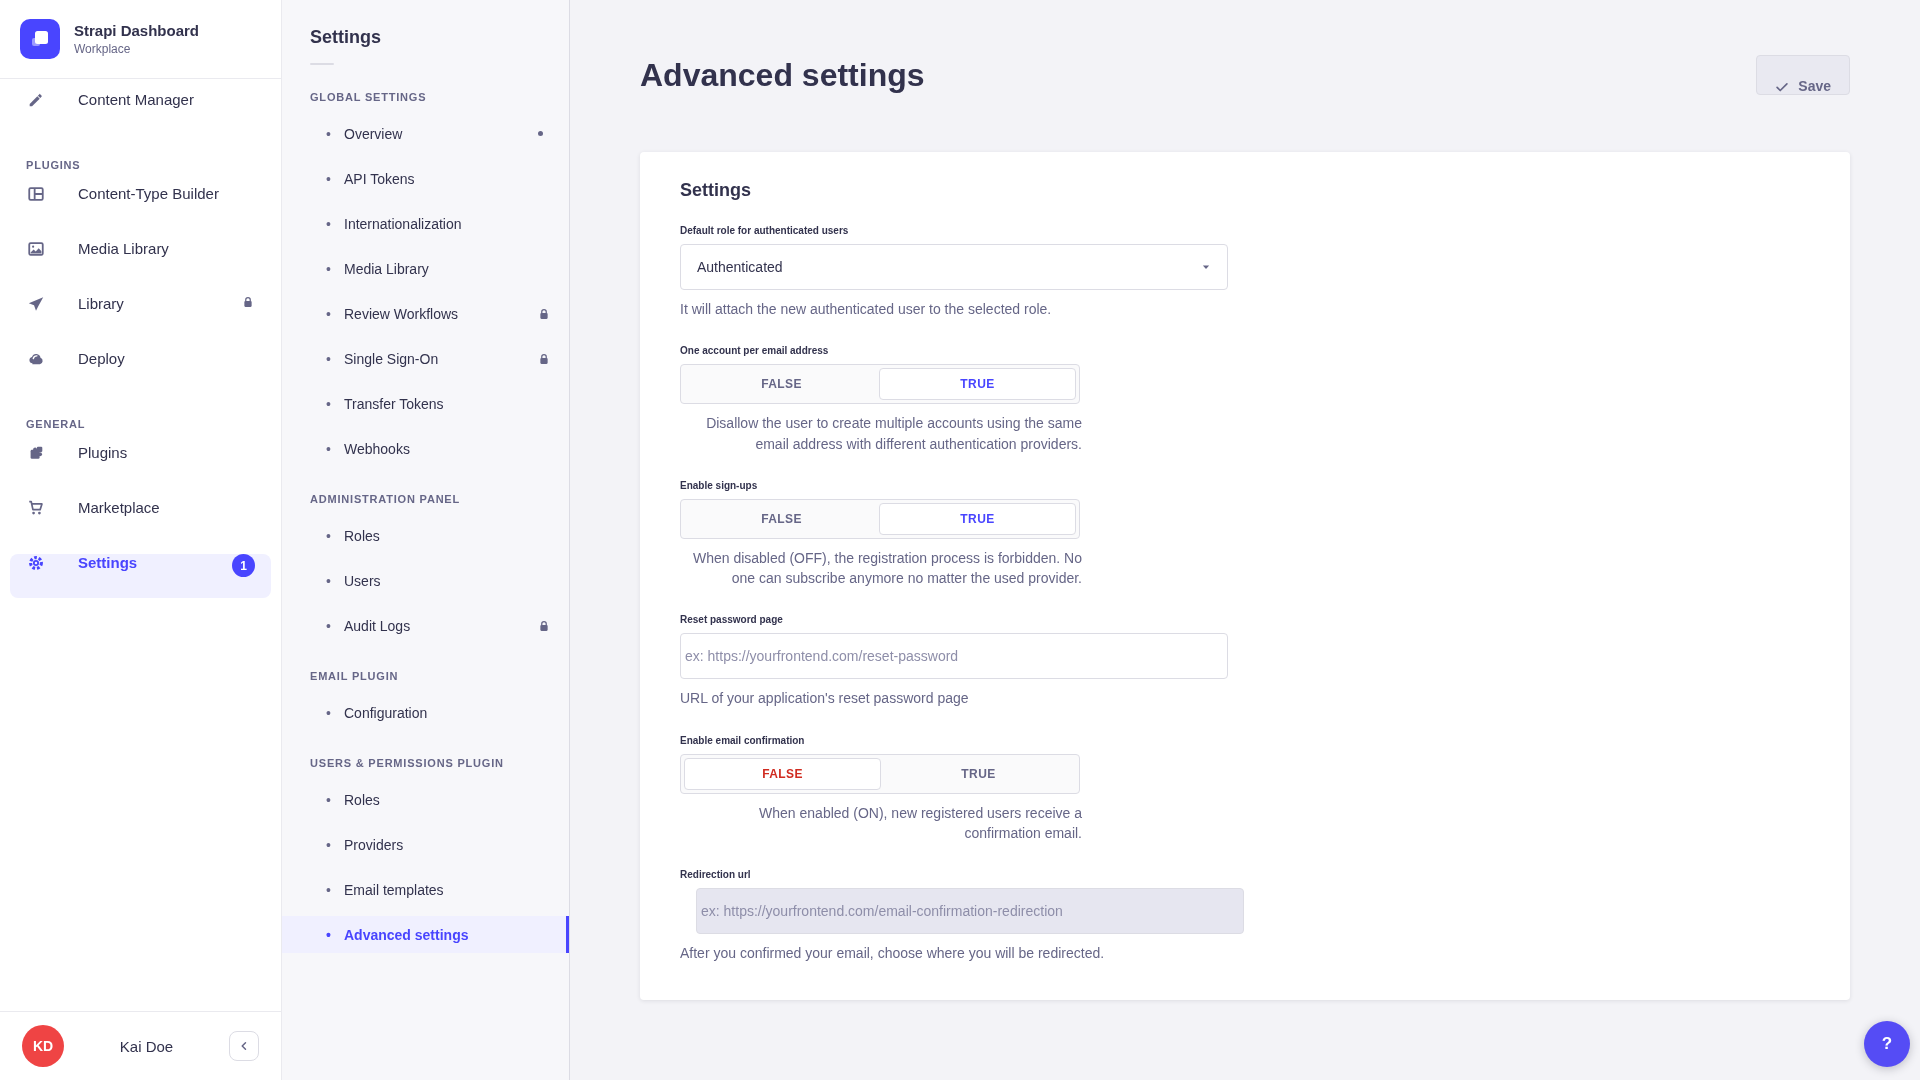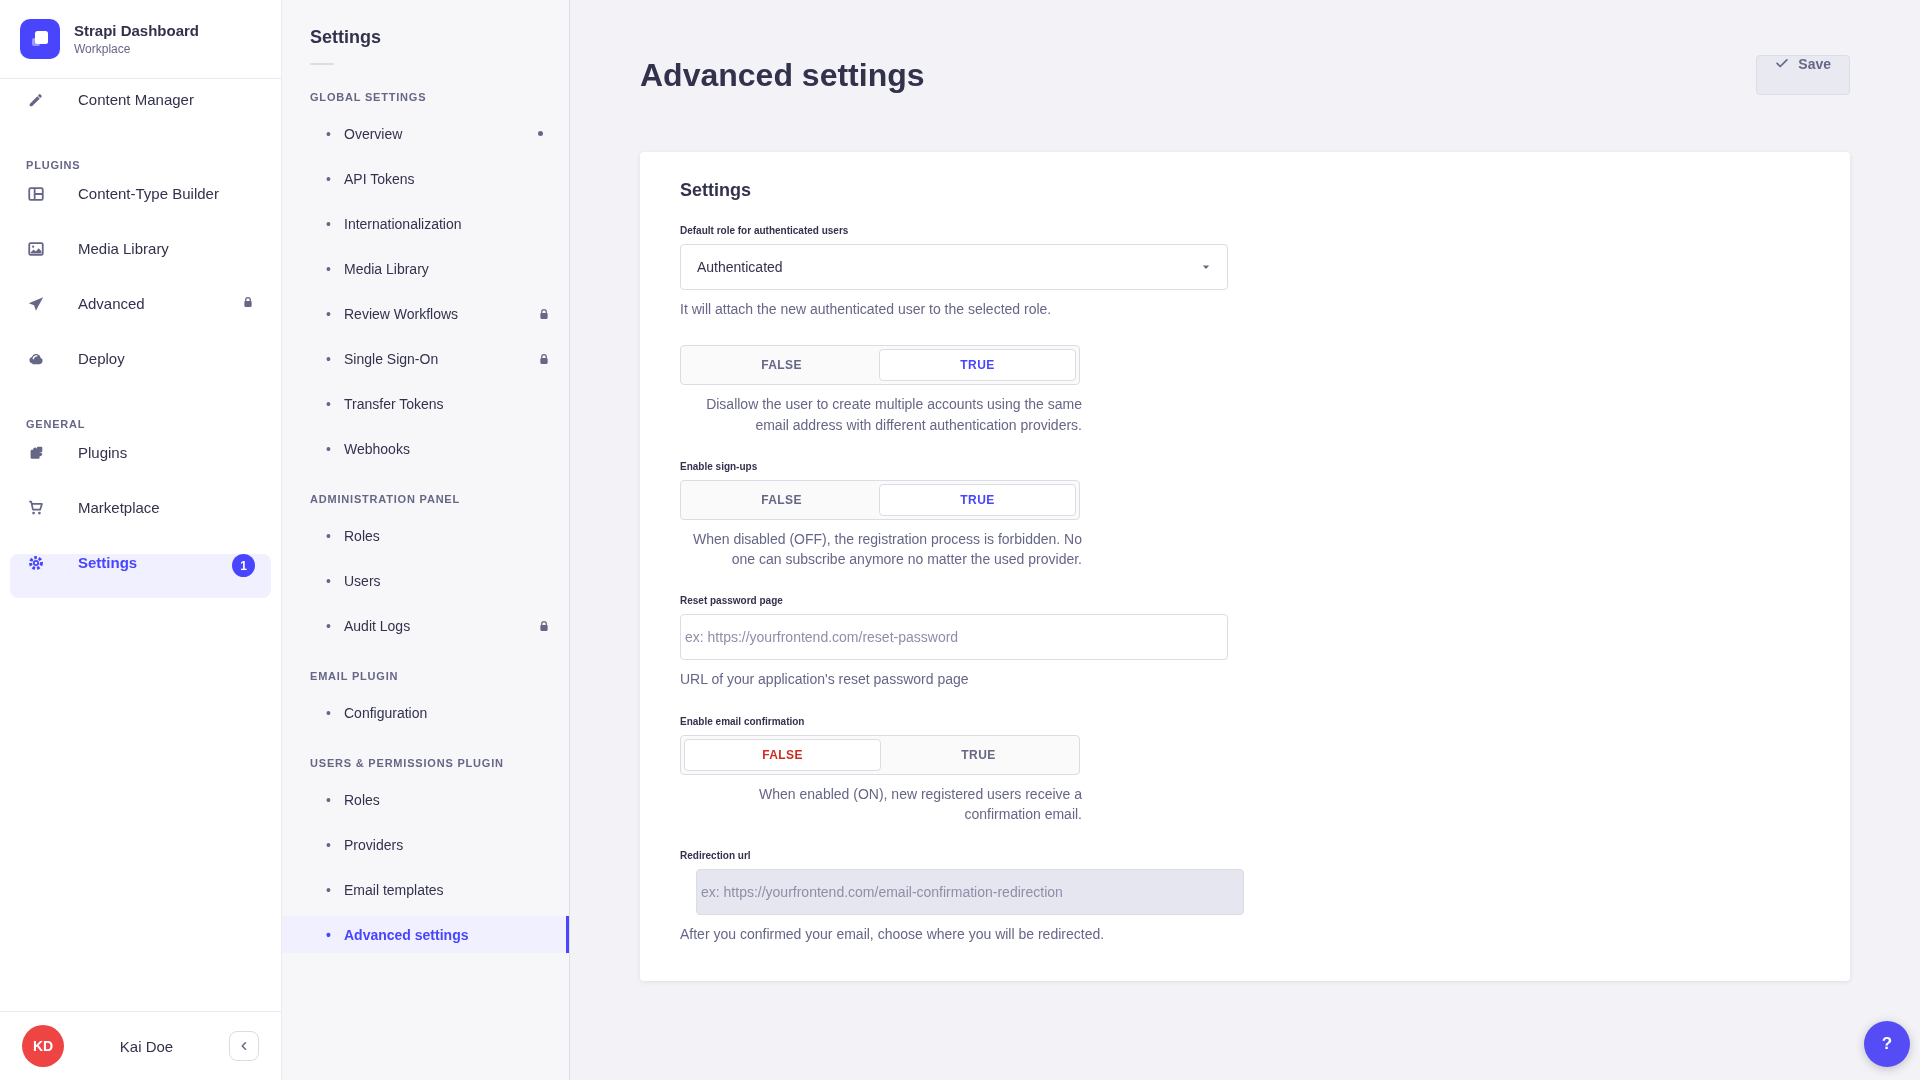--- a/index.html
+++ b/index.html
@@ -36,21 +36,21 @@
   .bullet { width:18px; color:#666687; font-size:14px; }
   .subnav-item.active { background:#f0f0ff; border-right:3px solid #4945ff; color:#4945ff; font-weight:700; }
   .subnav-item.active .bullet { color:#4945ff; }
   .notif-dot { width:5px; height:5px; border-radius:50%; background:#666687; margin-left:auto; margin-right:8px; }
   .lock { margin-left:auto; color:#666687; display:flex; }
 
   
   .main { flex:1; display:flex; flex-direction:column; overflow:hidden; }
   .main-header { display:flex; align-items:flex-start; justify-content:space-between; padding:55px 70px 0; }
   .page-title { font-size:32px; font-weight:700; color:#32324d; line-height:40px; }
-  .save-btn { display:flex; align-items:flex-start; gap:9px; height:40px; padding:0 18px; background:#e9e9f1; border:1px solid #dcdce4; border-radius:4px; color:#666687; font-size:14px; font-weight:600; cursor:pointer; font-family:inherit; }
+  .save-btn { display:flex; align-items:flex-end; gap:9px; height:40px; padding:0 18px; background:#e9e9f1; border:1px solid #dcdce4; border-radius:4px; color:#666687; font-size:14px; font-weight:600; cursor:pointer; font-family:inherit; }
   .card { margin:57px 70px 0; background:#fff; border-radius:4px; box-shadow:0 1px 4px rgba(33,33,52,.1); padding:28px 40px 36px; }
   .card-title { font-size:18px; font-weight:700; color:#32324d; margin-bottom:24px; }
   .field { margin-bottom:26px; }
   .field-label { font-size:10px; font-weight:700; color:#32324d; margin-bottom:8px; }
   .hint { font-size:14px; color:#666687; line-height:1.45; margin-top:9px; }
   .hint.narrow { max-width:402px;text-align:right; }
   .select { width:548px; height:46px; background:#fff; border:1px solid #dcdce4; border-radius:4px; display:flex; align-items:center; justify-content:space-between; padding:0 16px; font-size:14px; color:#32324d; cursor:pointer; }
   .select .caret { color:#666687; }
   .toggle { width:400px; height:40px; background:#fafafb; border:1px solid #dcdce4; border-radius:4px; display:flex; padding:3px; }
   .toggle-opt { flex:1; display:flex; align-items:center; justify-content:center; font-size:12px; font-weight:700; letter-spacing:.4px; color:#666687; border-radius:4px; cursor:pointer; }
@@ -115,21 +115,21 @@
       </span>
       <span>Media Library</span>
     </div>
 
     <div class="nav-item">
       <span class="ic">
         <svg width="18" height="18" viewBox="0 0 20 20" fill="currentColor">
           <path d="M18 2.5L2 9.2l5.8 2.1L10 17.5l2.5-5 5.5-10z"></path>
         </svg>
       </span>
-      <span>Advanced</span>
+      <span>Library</span>
       <span class="nav-lock">
         <svg width="14" height="14" viewBox="0 0 20 20">
           <path d="M6.8 9V6.8a3.2 3.2 0 016.4 0V9" fill="none" stroke="currentColor" stroke-width="1.8"></path>
           <rect x="4.8" y="8.6" width="10.4" height="8.4" rx="1.5" fill="currentColor"></rect>
         </svg>
       </span>
     </div>
 
     <div class="nav-item">
       <span class="ic">
@@ -356,20 +356,21 @@
         <span class="caret">
           <svg width="10" height="10" viewBox="0 0 16 16" fill="currentColor">
               <path d="M3 5.5h10L8 11z"></path>
             </svg>
         </span>
       </div>
       <div class="hint">It will attach the new authenticated user to the selected role.</div>
     </div>
 
     <div class="field">
+      <div class="field-label">One account per email address</div>
       <div class="toggle">
         <div class="toggle-opt">FALSE</div>
         <div class="toggle-opt sel ok">TRUE</div>
       </div>
       <div class="hint narrow">Disallow the user to create multiple accounts using the same email address with different authentication providers.</div>
     </div>
 
     <div class="field">
       <div class="field-label">Enable sign-ups</div>
       <div class="toggle">

